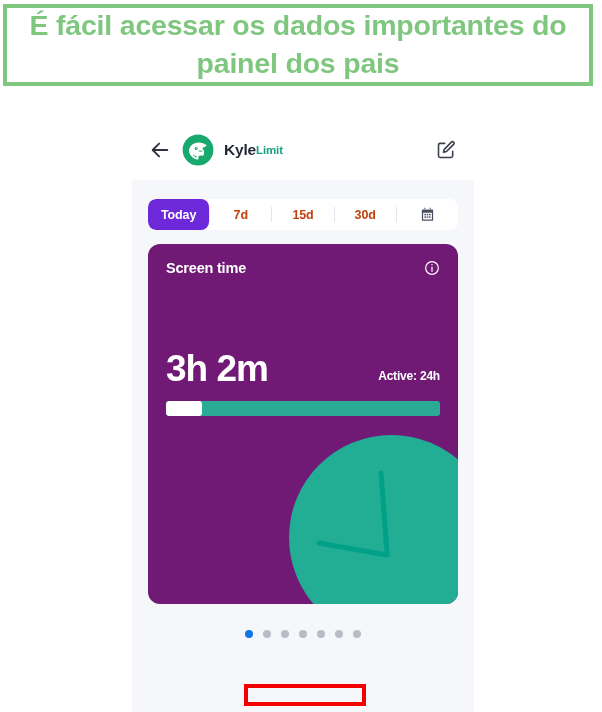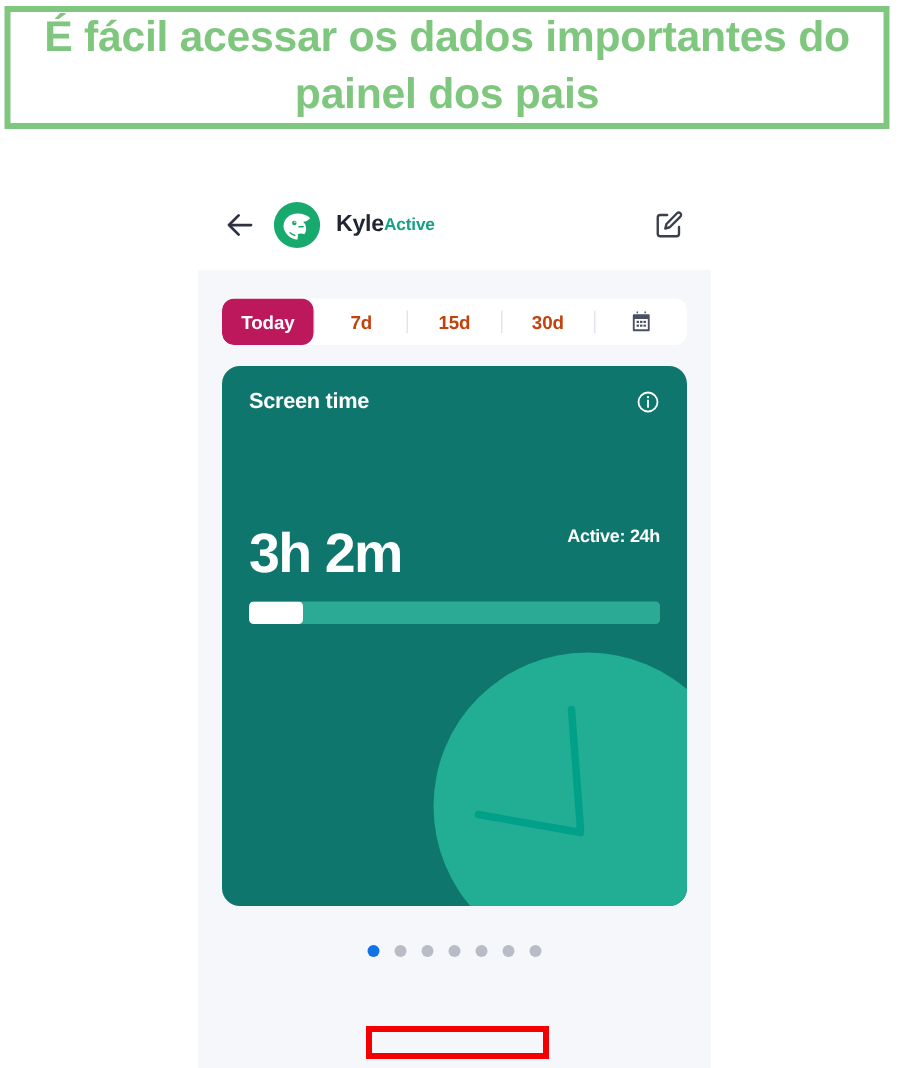--- a/index.html
+++ b/index.html
@@ -135,21 +135,21 @@
     align-items: center;
     justify-content: center;
     font-size: 12.5px;
     font-weight: bold;
     color: #c2410c;
     cursor: pointer;
     position: relative;
     letter-spacing: -0.1px;
   }
   .tab.active {
-    background: #be185d;
+    background: #6d28d9;
     color: #ffffff;
     border-radius: 8px;
   }
   .tab-sep {
     width: 1px;
     height: 15px;
     background: #e3e5ee;
     flex: 0 0 auto;
   }
   .tab-cal {
@@ -160,21 +160,21 @@
     cursor: pointer;
     color: #4b5061;
   }
 
   
   .card {
     position: relative;
     margin-top: 14px;
     height: 360px;
     border-radius: 12px;
-    background: #0f766e;
+    background: #701a75;
     overflow: hidden;
   }
   .card-deco {
     position: absolute;
     right: -36px;
     bottom: -36px;
     width: 205px;
     height: 205px;
     border-radius: 50%;
     background: #22ad95;
@@ -199,21 +199,21 @@
   .card-head-spacer { flex: 1 1 auto; }
   .info-icon {
     width: 16px;
     height: 16px;
     color: #ffffff;
     cursor: pointer;
   }
   .card-metrics {
     position: relative;
     display: flex;
-    align-items: flex-start;
+    align-items: flex-end;
     padding: 0 18px;
     margin-top: 74px;
   }
   .big-time {
     font-size: 37px;
     font-weight: bold;
     color: #ffffff;
     line-height: 1;
     letter-spacing: -1px;
   }
@@ -293,21 +293,21 @@
         <path d="M8 18c0-5 4.2-8.6 9.4-8.6 3.4 0 6.2 1.1 8.4 2.9-1.1 1.6-2.9 2.4-4.7 2.6 1.3 1.2 2 2.8 2 4.6 0 1.3-.4 2.5-1 3.5-1.9-.6-3.4-.5-4.6.1.3 1.2.2 2.5-.4 3.7-3-.4-5.5-1.9-7.1-4-1.3-1.6-2-3.4-2-4.8z" fill="#ffffff"></path>
         <circle cx="15.2" cy="15.6" r="1.5" fill="#18a96f"></circle>
         <circle cx="15.6" cy="15.2" r="0.5" fill="#ffffff"></circle>
         <path d="M18.3 18.1c1.1.2 2 .2 2.8-.1" stroke="#18a96f" stroke-width="1" fill="none" stroke-linecap="round"></path>
         <path d="M12.4 22.2c.9.9 2 1.5 3.1 1.7" stroke="#18a96f" stroke-width="1" fill="none" stroke-linecap="round"></path>
       </svg>
     </div>
 
     <div class="name-block">
       <div class="child-name">Kyle</div>
-      <div class="child-status">Active</div>
+      <div class="child-status">Limit</div>
     </div>
 
     <div class="header-spacer"></div>
 
     <div class="edit-icon">
       <svg width="20" height="20" viewBox="0 0 24 24" fill="none" stroke="currentColor" stroke-width="1.9" stroke-linecap="round" stroke-linejoin="round">
         <path d="M20 13.5V19a2 2 0 0 1-2 2H5a2 2 0 0 1-2-2V6a2 2 0 0 1 2-2h5.5"></path>
         <path d="M18.4 2.6a1.9 1.9 0 0 1 2.7 2.7L12.6 13.8l-3.6 1 1-3.6 8.4-8.6z"></path>
       </svg>
     </div>

